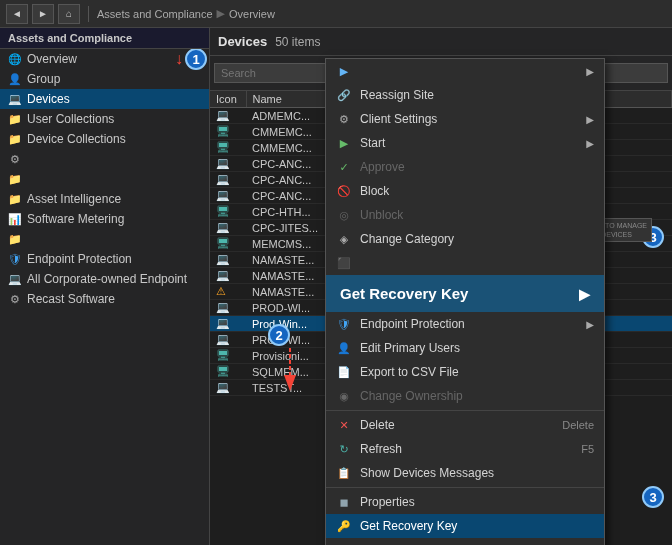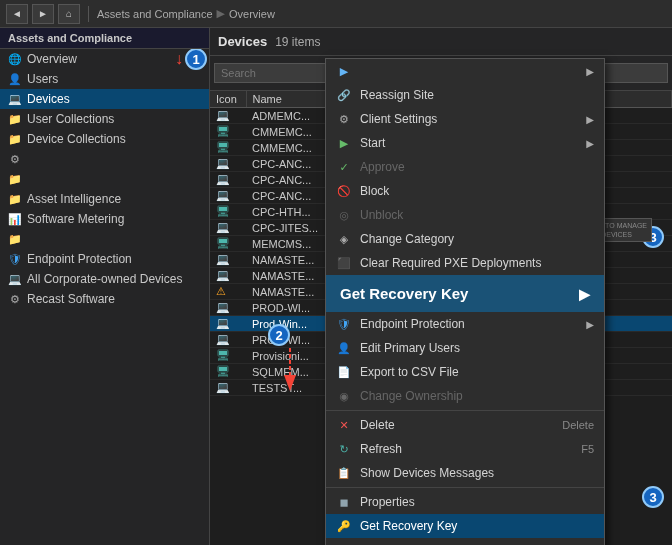--- a/index.html
+++ b/index.html
@@ -300,21 +300,21 @@
         <span>Overview</span>
 
         <div style="position:absolute;right:2px;top:50%;transform:translateY(-50%);display:flex;align-items:center;gap:2px;">
           <span style="color:#f44336;font-size:16px;font-weight:bold;">↓</span>
           <div class="circle-badge">1</div>
         </div>
       </div>
 
       <div class="sidebar-item indent">
         <span class="icon icon-user">👤</span>
-        <span>Users</span>
+        <span>Group</span>
       </div>
 
       <div class="sidebar-item indent active">
         <span class="icon icon-computer">💻</span>
         <span>Devices</span>
       </div>
 
       <div class="sidebar-item indent2">
         <span class="icon icon-folder">📁</span>
         <span>User Collections</span>
@@ -347,36 +347,36 @@
         <span class="icon icon-folder">📁</span>
       </div>
 
       <div class="sidebar-item indent">
         <span class="icon icon-shield">🛡</span>
         <span>Endpoint Protection</span>
       </div>
 
       <div class="sidebar-item indent2">
         <span class="icon icon-computer">💻</span>
-        <span>All Corporate-owned Devices</span>
+        <span>All Corporate-owned Endpoint</span>
       </div>
 
       <div class="sidebar-item indent">
         <span class="icon icon-cog">⚙</span>
         <span>Recast Software</span>
       </div>
 
     </div>
   </div>
 
   <div class="content">
 
     <div class="content-header">
       <span class="content-title">Devices</span>
-      <span style="color:#aaa;font-size:12px;">19 items</span>
+      <span style="color:#aaa;font-size:12px;">50 items</span>
     </div>
 
     <div style="padding:3px 4px;background:#252526;border-bottom:1px solid #444;">
       <input class="search-bar" type="text" placeholder="Search" style="">
     </div>
 
     <div class="content-scroll">
       <table class="device-table">
         <thead>
           <tr>
@@ -507,21 +507,20 @@
           <span>Unblock</span>
         </div>
 
         <div class="ctx-item">
           <span class="ctx-icon icon-change">◈</span>
           <span>Change Category</span>
         </div>
 
         <div class="ctx-item">
           <span class="ctx-icon" style="color:#90a4ae;">⬛</span>
-          <span>Clear Required PXE Deployments</span>
         </div>
 
         <div class="ctx-item-big">
           <span>Get Recovery Key</span>
           <span style="font-size:14px;">▶</span>
         </div>
 
         <div class="ctx-item">
           <span class="ctx-icon icon-shield">🛡</span>
           <span>Endpoint Protection</span>

